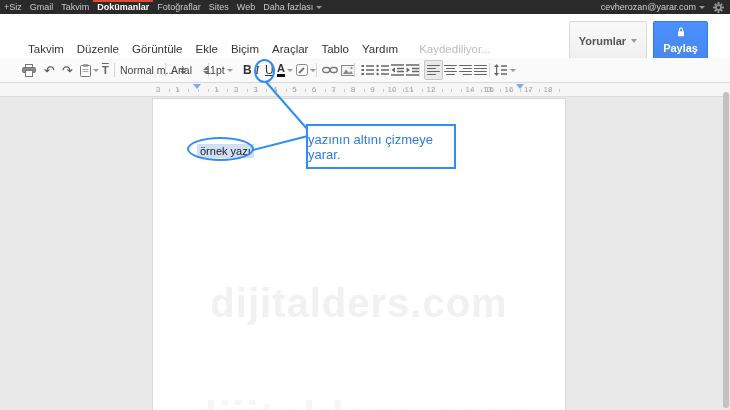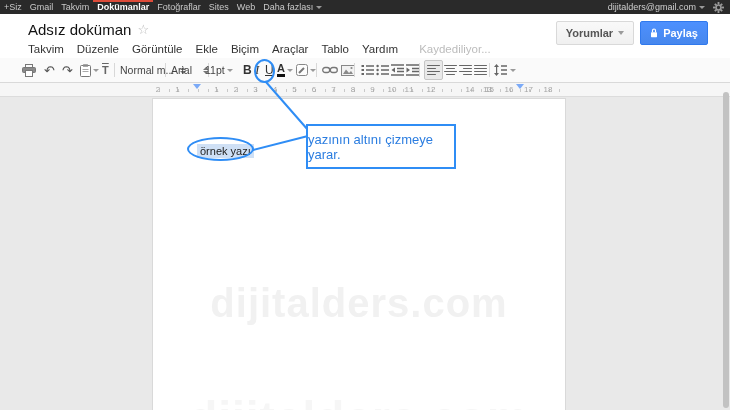--- a/index.html
+++ b/index.html
@@ -23,21 +23,21 @@
   .dochead { height:44px; background:#fff; position:relative; }
   .title-row { position:absolute; left:28px; top:7px; font-size:15px; color:#111; display:flex; align-items:center; gap:6px; }
   .star { color:#b9b9b9; font-size:13px; cursor:pointer; }
   .menus { position:absolute; left:28px; top:29px; display:flex; align-items:center; font-size:11.5px; color:#333; }
   .menuitems { display:flex; }
   .mitem { margin-right:13px; cursor:pointer; }
   .saving { color:#bcbcbc; margin-left:8px; }
   .head-buttons { position:absolute; right:22px; top:7px; display:flex; gap:6px; }
   .btn { font-size:11px; font-weight:bold; border-radius:2px; padding:5px 9px; display:flex; align-items:center; gap:5px; cursor:pointer; }
   .btn-comments { color:#555; background:linear-gradient(#f9f9f9,#f0f0f0); border:1px solid #d9d9d9; }
-  .btn-share { color:#fff; background:linear-gradient(#4d90fe,#4787ed); border:1px solid #3079ed; }
+  .btn-share { color:#fff; background:linear-gradient(#4d90fe,#4787ed); border:1px solid #3079ed;flex-direction:column; }
 
   
   .toolbar { height:25px; background:#fafafa; border-bottom:1px solid #d9d9d9; position:relative; font-size:11px; color:#555; }
   .ti { position:absolute; top:0; height:24px; display:flex; align-items:center; gap:2px; cursor:pointer; }
   .sep { position:absolute; top:5px; width:1px; height:14px; background:#d8d8d8; }
   .glyph { font-size:13px; color:#555; line-height:1; }
   .lbl { font-size:10.5px; color:#444; white-space:nowrap; }
   .ud { display:inline-flex; flex-direction:column; gap:1px; margin-left:4px; }
   .ud i { display:block; width:0; height:0; border-left:3px solid transparent; border-right:3px solid transparent; }
   .ud i.up { border-bottom:3px solid #777; }
@@ -93,45 +93,41 @@
       <span class="tlink active">Dokümanlar</span>
       <span class="tlink">Fotoğraflar</span>
       <span class="tlink">Sites</span>
       <span class="tlink">Web</span>
     </span>
   <span class="tlink tmore">
     <span>Daha fazlası</span>
     <span class="caret sm"></span>
   </span>
   <span class="account">
-    <span>dijitalders@gmail.com</span>
+    <span>cevherozan@yarar.com</span>
     <span class="caret sm"></span>
   </span>
   <span class="gear">
     <svg width="11" height="11" viewBox="0 0 12 12">
       <g stroke="#9a9a9a" stroke-width="2">
         <line x1="6" y1="0" x2="6" y2="3"></line>
           <line x1="6" y1="9" x2="6" y2="12"></line>
         <line x1="0" y1="6" x2="3" y2="6"></line>
           <line x1="9" y1="6" x2="12" y2="6"></line>
         <line x1="2" y1="2" x2="4" y2="4"></line>
           <line x1="8" y1="8" x2="10" y2="10"></line>
         <line x1="10" y1="2" x2="8" y2="4"></line>
           <line x1="4" y1="8" x2="2" y2="10"></line>
       </g>
       <circle cx="6" cy="6" r="2.6" fill="#2a2a2a" stroke="#9a9a9a" stroke-width="1.6"></circle>
     </svg>
   </span>
 </div>
 
 <div class="dochead">
-  <div class="title-row">
-    <span>Adsız doküman</span>
-    <span class="star">☆</span>
-  </div>
   <div class="menus">
     <span class="menuitems">
         <span class="mitem">Takvim</span>
         <span class="mitem">Düzenle</span>
         <span class="mitem">Görüntüle</span>
         <span class="mitem">Ekle</span>
         <span class="mitem">Biçim</span>
         <span class="mitem">Araçlar</span>
         <span class="mitem">Tablo</span>
         <span class="mitem">Yardım</span>

